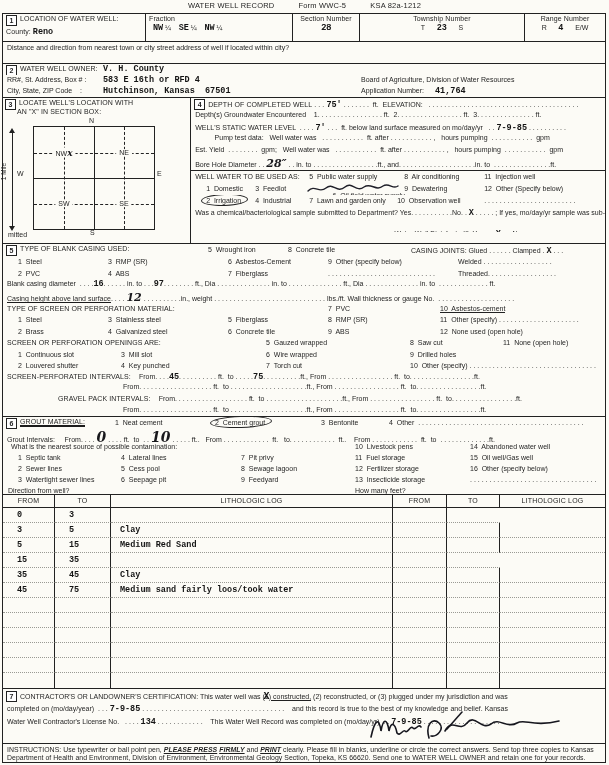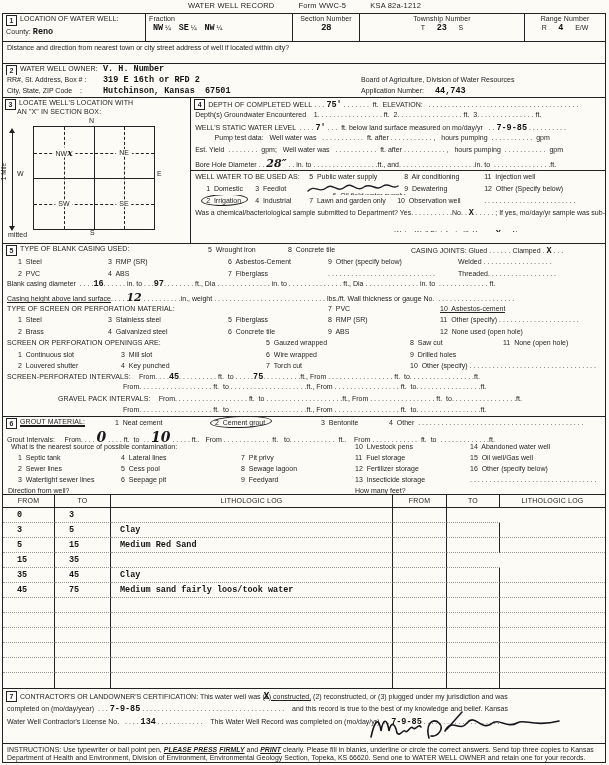--- a/index.html
+++ b/index.html
@@ -98,32 +98,32 @@
       </div>
     </div>
 
     <div class="sec" style="height:21px">
       <span class="abs" style="left:4px;top:2px">Distance and direction from nearest town or city street address of well if located within city?</span>
     </div>
 
     <div class="sec" style="height:33px">
       <div class="r" style="height:11px">
         <span class="abs" style="left:3px;top:1px"><span class="nbox">2</span><span class="cap">WATER WELL OWNER:</span></span>
-        <span class="abs typed" style="left:100px;top:0">V. H. Number</span>
+        <span class="abs typed" style="left:100px;top:0">V. H. County</span>
       </div>
       <div class="r" style="height:11px">
         <span class="abs" style="left:4px;top:1px">RR#, St. Address, Box # :</span>
-        <span class="abs typed" style="left:100px;top:0">319 E 16th or RFD 2</span>
+        <span class="abs typed" style="left:100px;top:0">583 E 16th or RFD 4</span>
         <span class="abs" style="left:358px;top:1px">Board of Agriculture, Division of Water Resources</span>
       </div>
       <div class="r" style="height:11px">
         <span class="abs" style="left:4px;top:1px">City, State, ZIP Code    :</span>
         <span class="abs typed" style="left:100px;top:0">Hutchinson, Kansas  67501</span>
         <span class="abs" style="left:358px;top:1px">Application Number:</span>
-        <span class="abs typed" style="left:432px;top:0">44,743</span>
+        <span class="abs typed" style="left:432px;top:0">41,764</span>
       </div>
     </div>
 
     <div class="sec" style="height:145px;display:flex">
 
       <div class="pane3">
         <span class="abs" style="left:2px;top:1px"><span class="nbox">3</span><span class="cap">LOCATE WELL'S LOCATION WITH</span></span>
         <span class="abs cap" style="left:14px;top:10px">AN "X" IN SECTION BOX:</span>
 
         <span class="abs" style="left:86px;top:19px">N</span>

